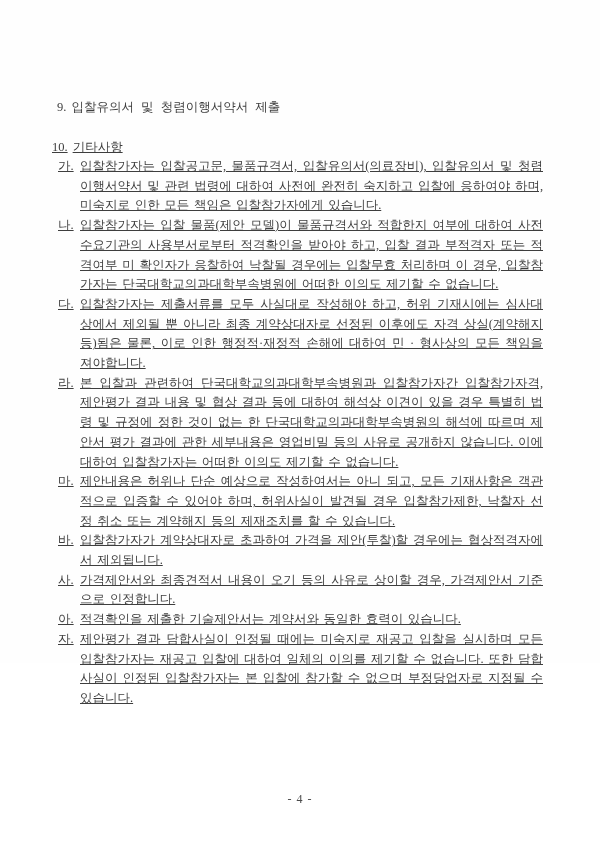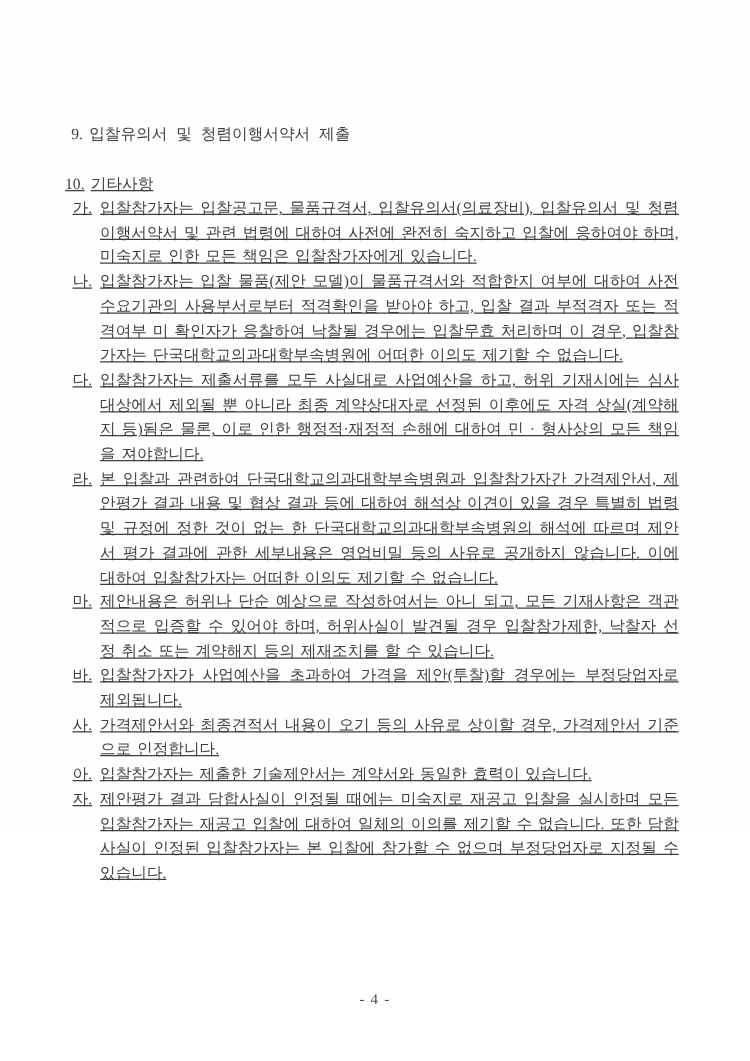--- a/index.html
+++ b/index.html
@@ -69,41 +69,41 @@
       <li class="item">
         <span class="item-marker">가.</span>
         <div class="item-text">입찰참가자는 입찰공고문, 물품규격서, 입찰유의서(의료장비), 입찰유의서 및 청렴이행서약서 및 관련 법령에 대하여 사전에 완전히 숙지하고 입찰에 응하여야 하며, 미숙지로 인한 모든 책임은 입찰참가자에게 있습니다.</div>
       </li>
       <li class="item">
         <span class="item-marker">나.</span>
         <div class="item-text">입찰참가자는 입찰 물품(제안 모델)이 물품규격서와 적합한지 여부에 대하여 사전 수요기관의 사용부서로부터 적격확인을 받아야 하고, 입찰 결과 부적격자 또는 적격여부 미 확인자가 응찰하여 낙찰될 경우에는 입찰무효 처리하며 이 경우, 입찰참가자는 단국대학교의과대학부속병원에 어떠한 이의도 제기할 수 없습니다.</div>
       </li>
       <li class="item">
         <span class="item-marker">다.</span>
-        <div class="item-text">입찰참가자는 제출서류를 모두 사실대로 사업예산을 하고, 허위 기재시에는 심사대상에서 제외될 뿐 아니라 최종 계약상대자로 선정된 이후에도 자격 상실(계약해지 등)됨은 물론, 이로 인한 행정적·재정적 손해에 대하여 민 · 형사상의 모든 책임을 져야합니다.</div>
+        <div class="item-text">입찰참가자는 제출서류를 모두 사실대로 작성해야 하고, 허위 기재시에는 심사대상에서 제외될 뿐 아니라 최종 계약상대자로 선정된 이후에도 자격 상실(계약해지 등)됨은 물론, 이로 인한 행정적·재정적 손해에 대하여 민 · 형사상의 모든 책임을 져야합니다.</div>
       </li>
       <li class="item">
         <span class="item-marker">라.</span>
-        <div class="item-text">본 입찰과 관련하여 단국대학교의과대학부속병원과 입찰참가자간 가격제안서, 제안평가 결과 내용 및 협상 결과 등에 대하여 해석상 이견이 있을 경우 특별히 법령 및 규정에 정한 것이 없는 한 단국대학교의과대학부속병원의 해석에 따르며 제안서 평가 결과에 관한 세부내용은 영업비밀 등의 사유로 공개하지 않습니다. 이에 대하여 입찰참가자는 어떠한 이의도 제기할 수 없습니다.</div>
+        <div class="item-text">본 입찰과 관련하여 단국대학교의과대학부속병원과 입찰참가자간 입찰참가자격, 제안평가 결과 내용 및 협상 결과 등에 대하여 해석상 이견이 있을 경우 특별히 법령 및 규정에 정한 것이 없는 한 단국대학교의과대학부속병원의 해석에 따르며 제안서 평가 결과에 관한 세부내용은 영업비밀 등의 사유로 공개하지 않습니다. 이에 대하여 입찰참가자는 어떠한 이의도 제기할 수 없습니다.</div>
       </li>
       <li class="item">
         <span class="item-marker">마.</span>
         <div class="item-text">제안내용은 허위나 단순 예상으로 작성하여서는 아니 되고, 모든 기재사항은 객관적으로 입증할 수 있어야 하며, 허위사실이 발견될 경우 입찰참가제한, 낙찰자 선정 취소 또는 계약해지 등의 제재조치를 할 수 있습니다.</div>
       </li>
       <li class="item">
         <span class="item-marker">바.</span>
-        <div class="item-text">입찰참가자가 사업예산을 초과하여 가격을 제안(투찰)할 경우에는 부정당업자로 제외됩니다.</div>
+        <div class="item-text">입찰참가자가 계약상대자로 초과하여 가격을 제안(투찰)할 경우에는 협상적격자에서 제외됩니다.</div>
       </li>
       <li class="item">
         <span class="item-marker">사.</span>
         <div class="item-text">가격제안서와 최종견적서 내용이 오기 등의 사유로 상이할 경우, 가격제안서 기준으로 인정합니다.</div>
       </li>
       <li class="item">
         <span class="item-marker">아.</span>
-        <div class="item-text">입찰참가자는 제출한 기술제안서는 계약서와 동일한 효력이 있습니다.</div>
+        <div class="item-text">적격확인을 제출한 기술제안서는 계약서와 동일한 효력이 있습니다.</div>
       </li>
       <li class="item">
         <span class="item-marker">자.</span>
         <div class="item-text">제안평가 결과 담합사실이 인정될 때에는 미숙지로 재공고 입찰을 실시하며 모든 입찰참가자는 재공고 입찰에 대하여 일체의 이의를 제기할 수 없습니다. 또한 담합사실이 인정된 입찰참가자는 본 입찰에 참가할 수 없으며 부정당업자로 지정될 수 있습니다.</div>
       </li>
     </ol>
   </section>
 
   <div class="footer">- 4 -</div>
 

